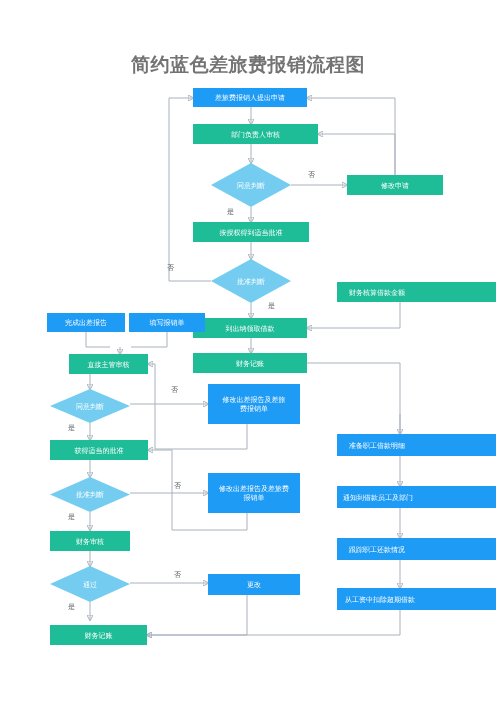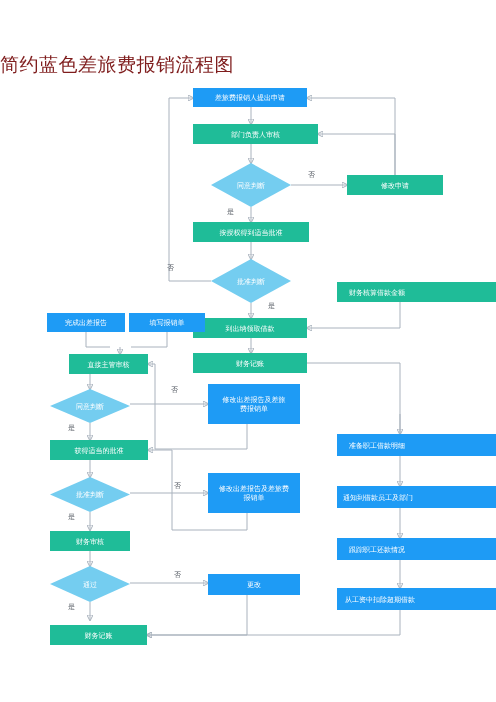--- a/index.html
+++ b/index.html
@@ -19,23 +19,24 @@
     left: 0;
     top: 0;
     width: 496px;
     height: 702px;
   }
   .title {
     position: absolute;
     left: 0;
     top: 52px;
     width: 496px;
+    text-align: center;
     font-size: 19px;
-    font-weight: normal;
-    color: #7f1d1d;
+    font-weight: bold;
+    color: #737373;
     letter-spacing: 0.5px;
     white-space: nowrap;
   }
   .node {
     position: absolute;
     box-sizing: border-box;
     display: flex;
     align-items: center;
     justify-content: center;
     text-align: center;

